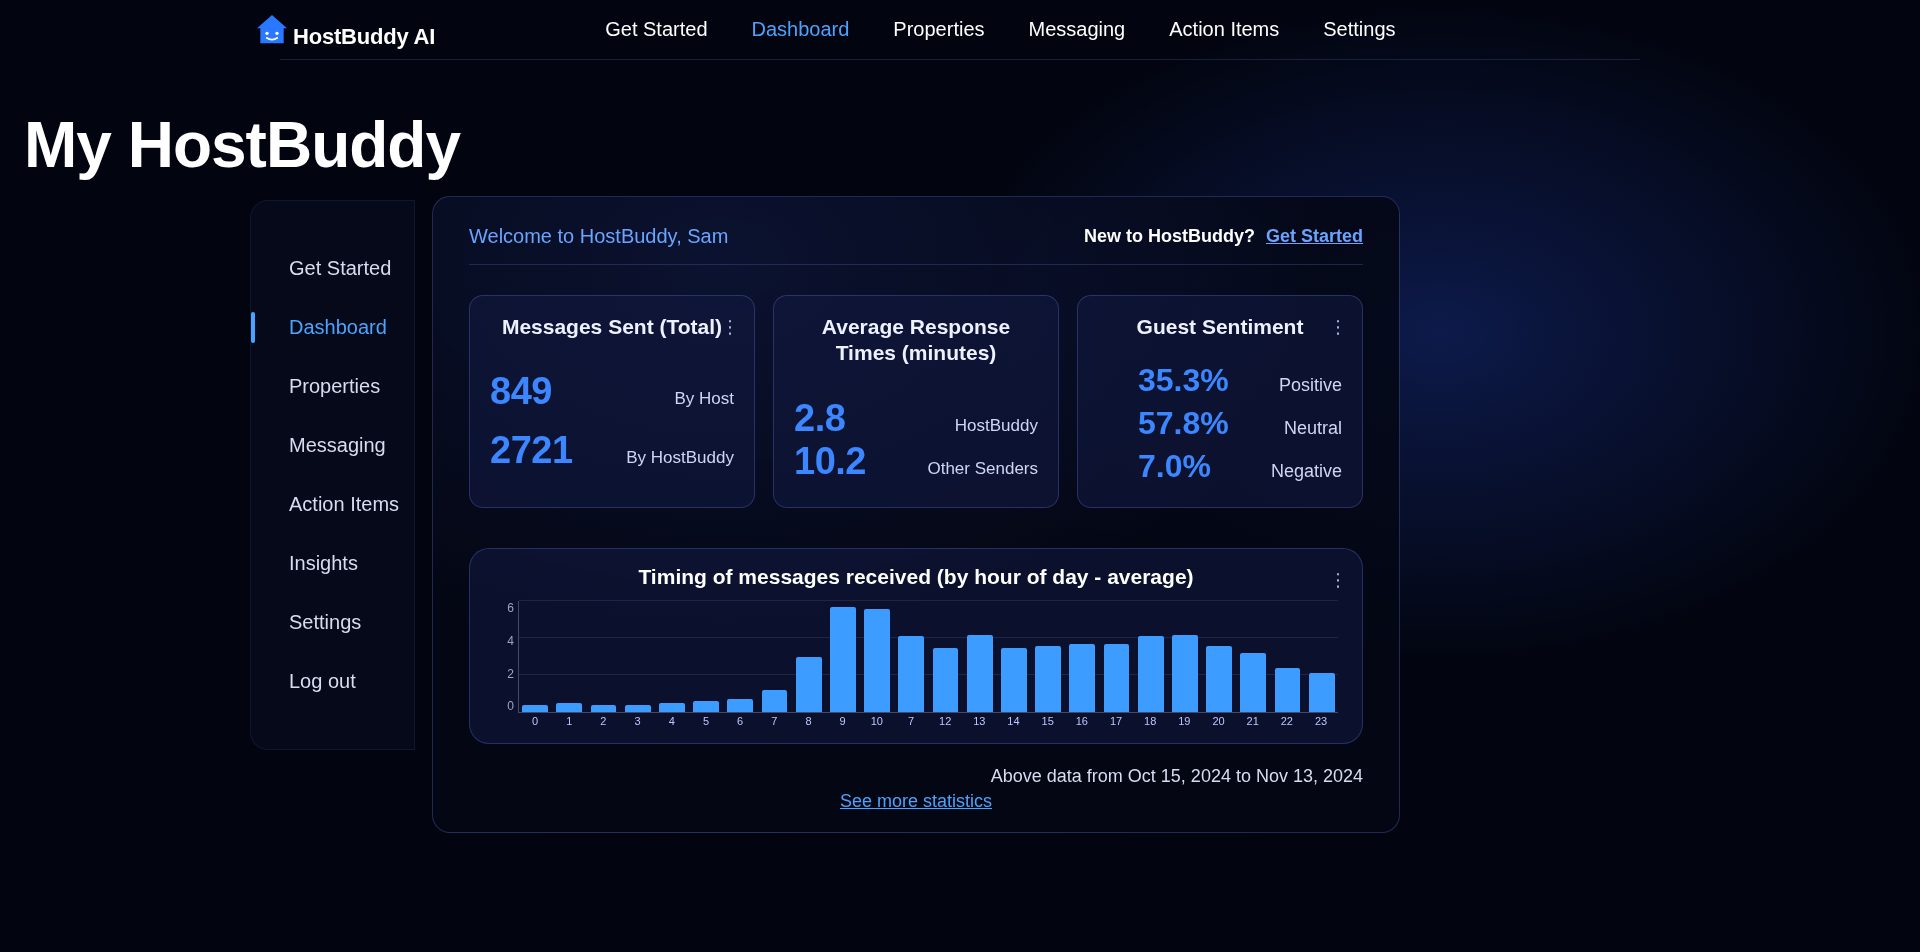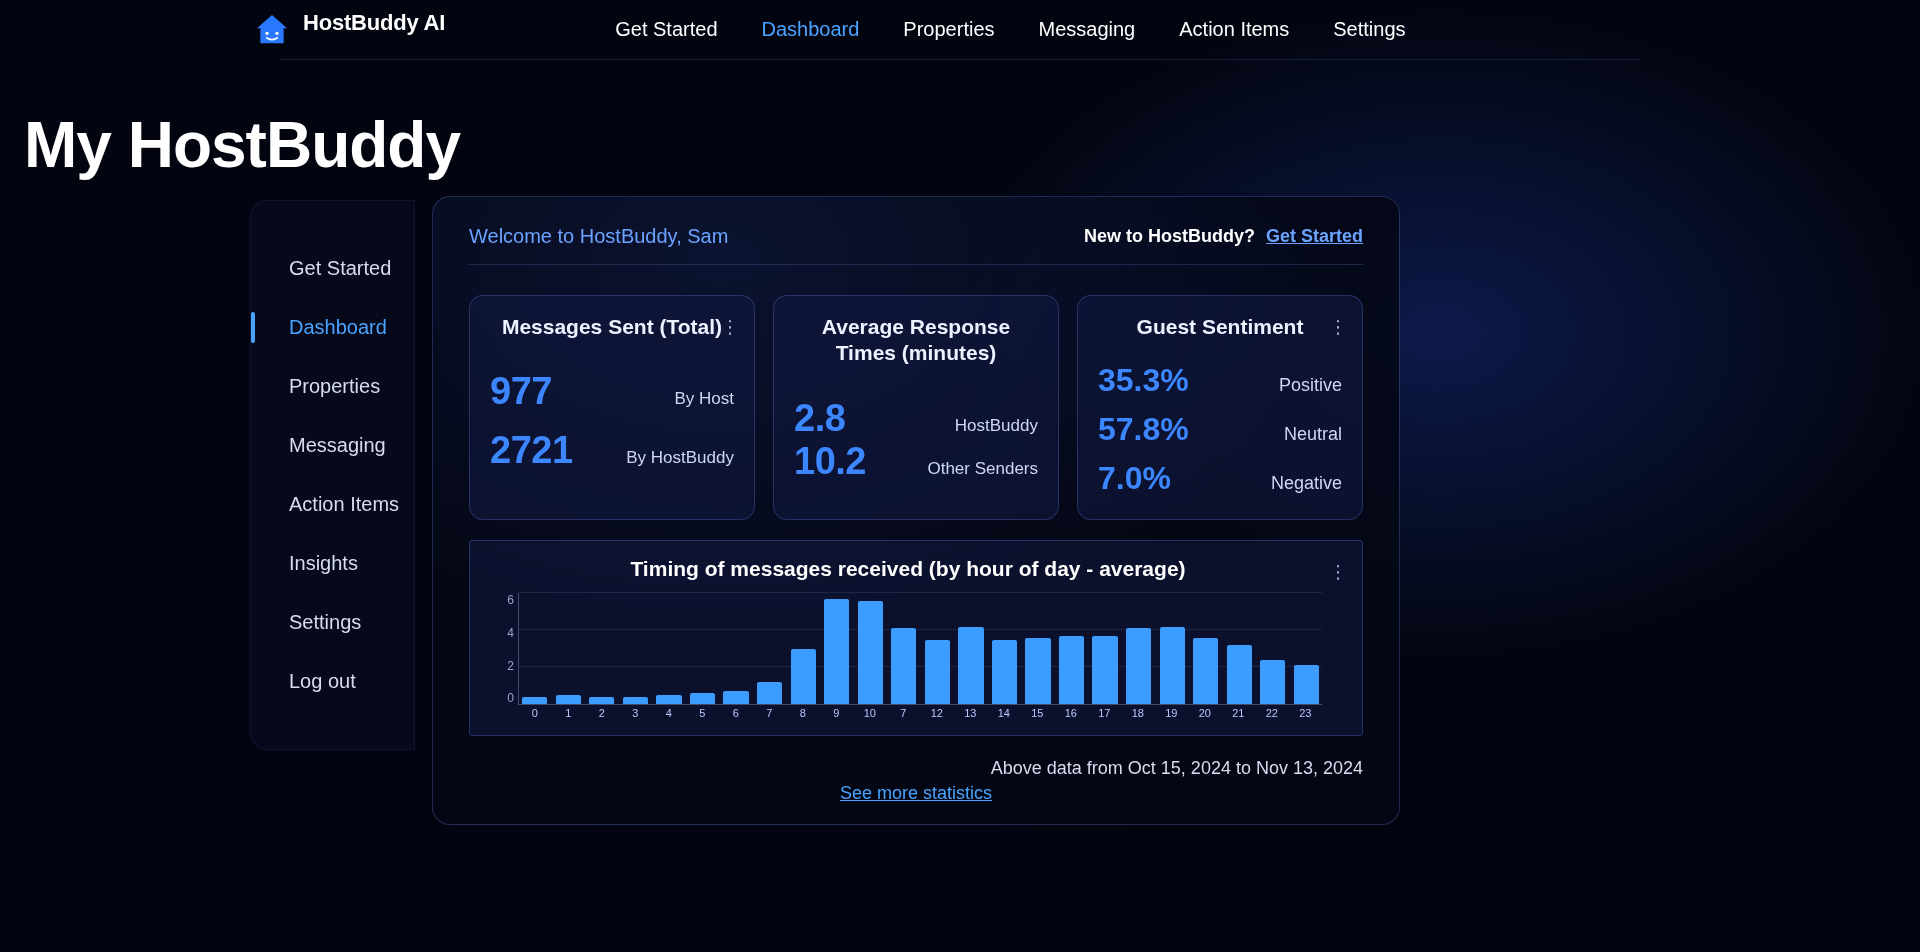--- a/index.html
+++ b/index.html
@@ -16,22 +16,22 @@
 .topbar {
   position: absolute;
   top: 0; left: 280px; right: 280px;
   height: 60px;
   display: flex;
   align-items: center;
   border-bottom: 1px solid rgba(90,110,180,0.25);
 }
 .logo {
   display: flex;
-  align-items: flex-start;
-  gap: 11px;
+  align-items: flex-end;
+  gap: 1px;
   margin-left: -28px;
 }
 .logo-icon { width: 40px; height: 40px; }
 .logo-text { font-weight: 700; font-size: 22px; letter-spacing: -0.2px; }
 .topnav { display:flex; gap:44px; margin-left:170px; }
 .topnav-item { font-size:20px; color:#fff; cursor:pointer; }
 .topnav-item.active { color:#4aa4ff; }
 
 .page-title {
   position:absolute;
@@ -102,31 +102,31 @@
 }
 .stat-title { text-align:center; font-size:21px; font-weight:600; color:#eef1ff; line-height:1.25; }
 .stat-menu { position:absolute; top:20px; right:14px; cursor:pointer; color:#aeb8e6; font-size:18px; letter-spacing:1px; }
 .stat-body { margin-top:30px; display:flex; flex-direction:column; }
 .stat-line { display:flex; justify-content:space-between; align-items:baseline; }
 .stat-value { color:#3c86ff; font-weight:800; font-size:38px; letter-spacing:-0.5px; }
 .stat-label { color:#cfd6f4; font-size:17px; }
 
 .sent-card .stat-body { gap:16px; }
 
-.sentiment-card .stat-body { margin-top:22px; gap:12px; }
+.sentiment-card .stat-body { margin-top:22px; gap:6px;margin-left:40px; }
 .sentiment-line { display:flex; justify-content:space-between; align-items:baseline; }
 .sentiment-value { color:#3c86ff; font-weight:800; font-size:32px; }
 .sentiment-label { color:#cfd6f4; font-size:18px; }
 
 .chart-card {
-  margin-top:20px;
+  margin-top:40px;
   background: rgba(18,26,66,0.55);
   border:1px solid rgba(90,110,200,0.35);
-  border-radius:4px;
-  padding:16px 36px 12px 20px;
+  border-radius:20px;
+  padding:16px 20px 12px 20px;
   position:relative;
 }
 .chart-title { text-align:center; font-size:21px; font-weight:600; }
 .chart-area { margin-top:12px; height:130px; position:relative; padding-left:28px; }
 .y-axis { position:absolute; left:4px; top:0; bottom:18px; width:20px; display:flex; flex-direction:column; justify-content:space-between; align-items:flex-end;}
 .y-tick { font-size:12px; color:#9aa4cc; }
 .plot {
   position:absolute; left:28px; right:4px; top:0; bottom:18px;
   border-left:1px solid rgba(150,160,200,0.4);
   border-bottom:1px solid rgba(150,160,200,0.4);
@@ -186,21 +186,21 @@
     </div>
   </div>
 
   <div class="stat-row">
 
     <div class="stat-card sent-card">
       <div class="stat-title">Messages Sent (Total)</div>
       <div class="stat-menu">⋮</div>
       <div class="stat-body" id="sent-body">
           <div class="stat-line">
-            <span class="stat-value">977</span>
+            <span class="stat-value">849</span>
             <span class="stat-label">By Host</span>
           </div>
           <div class="stat-line">
             <span class="stat-value">2721</span>
             <span class="stat-label">By HostBuddy</span>
           </div>
         </div>
     </div>
 
     <div class="stat-card">

